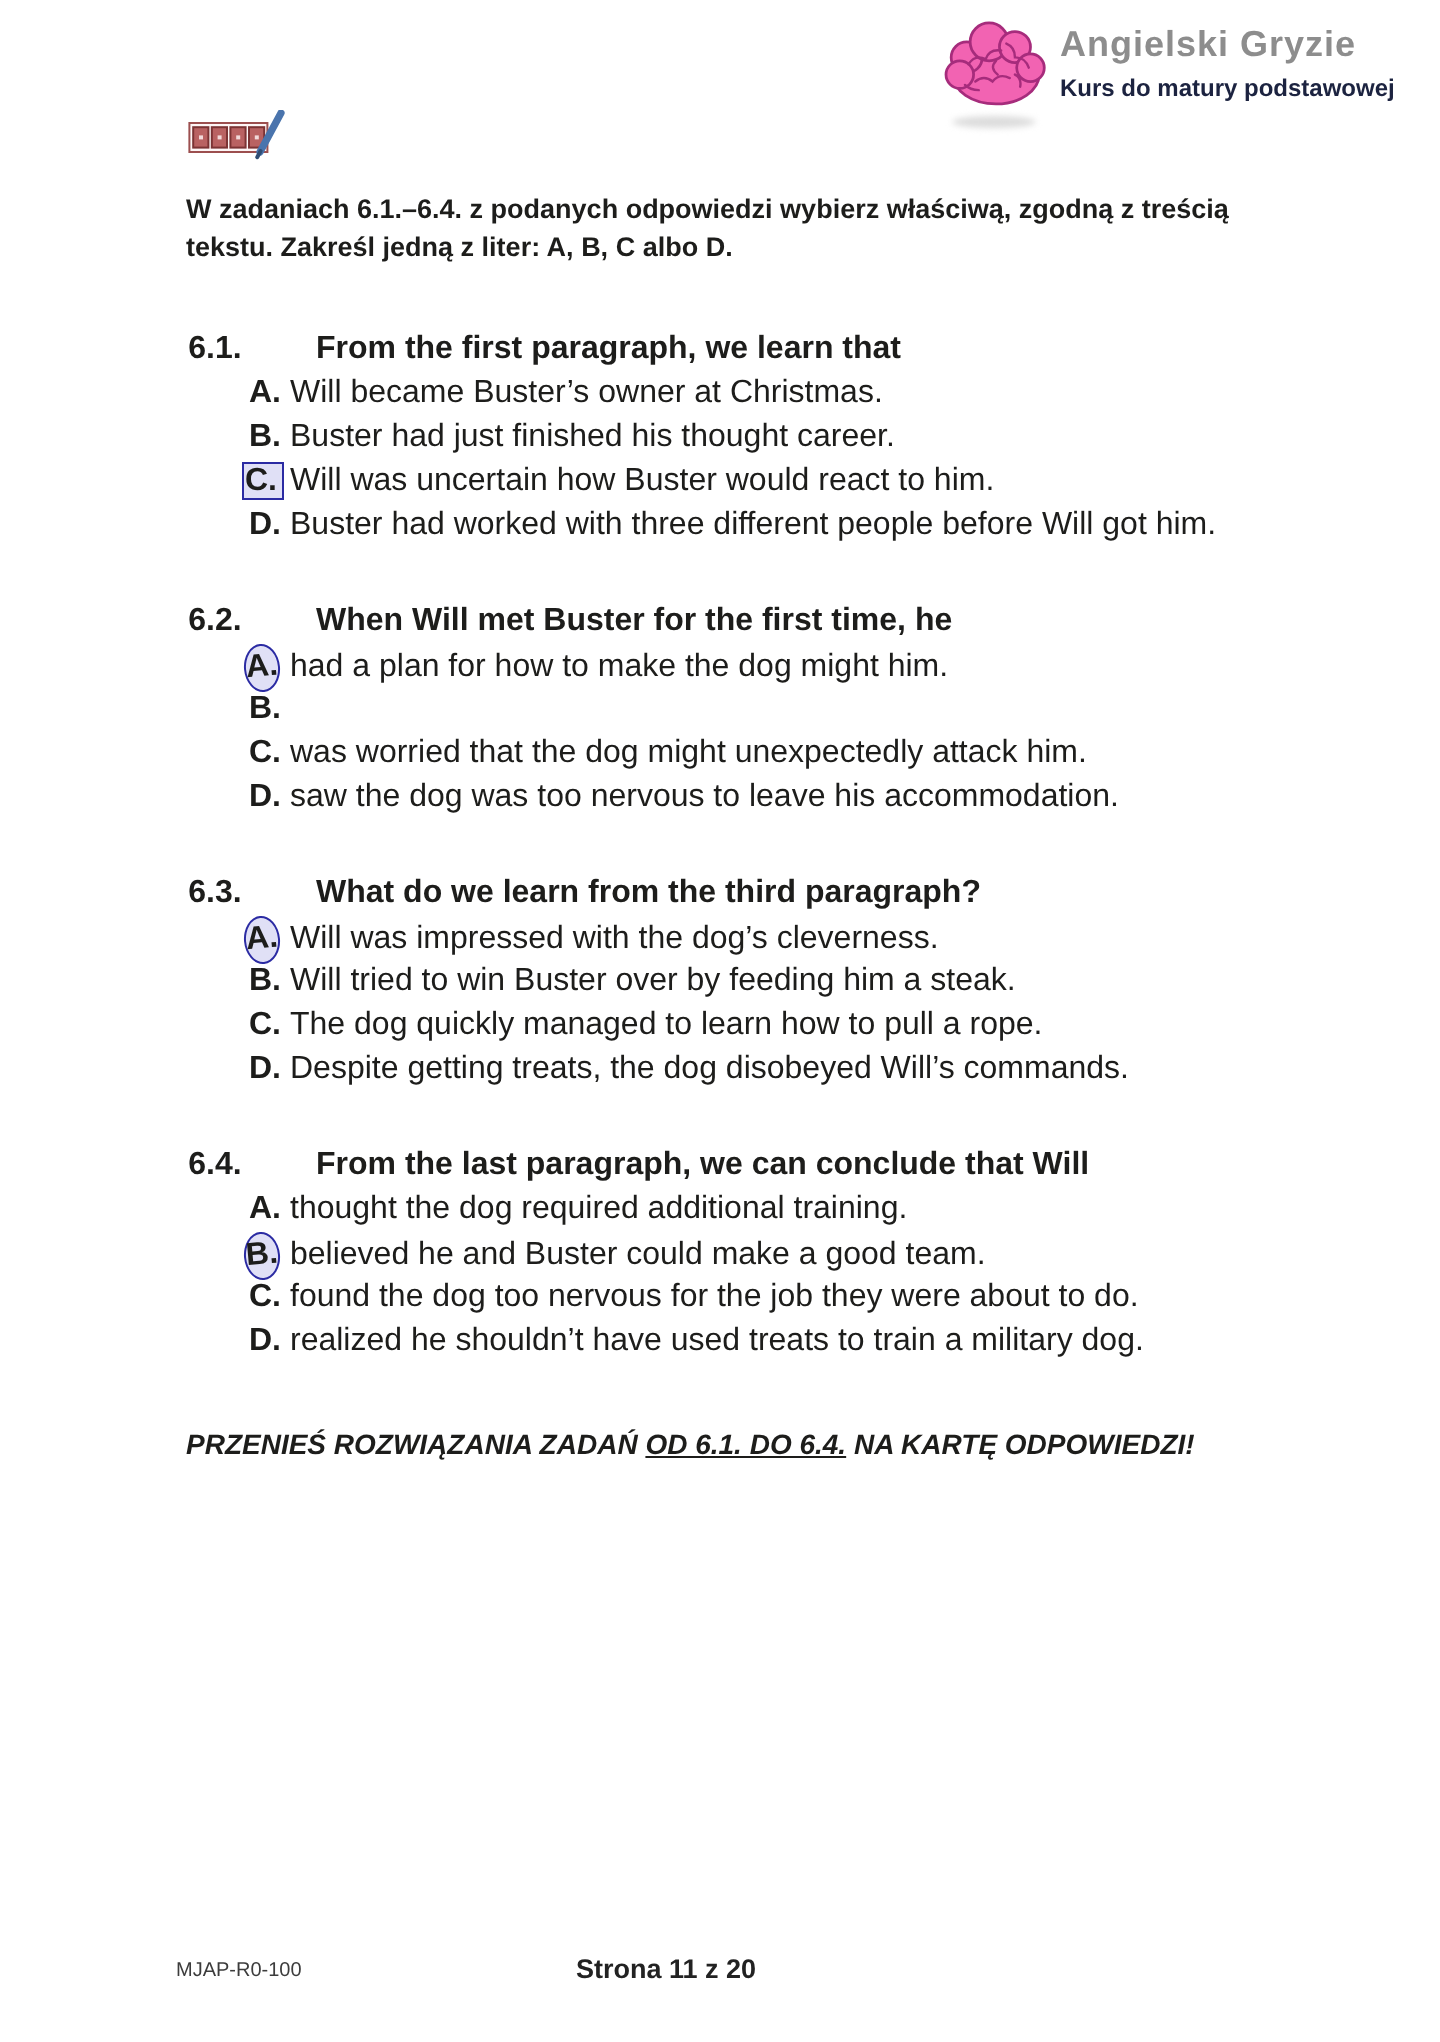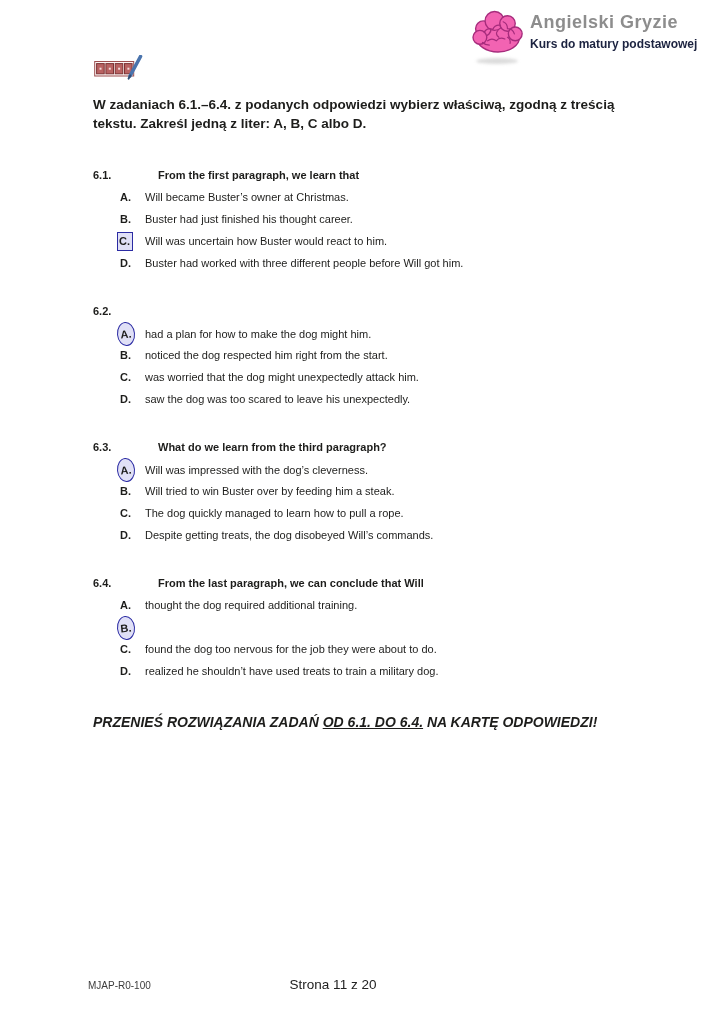--- a/index.html
+++ b/index.html
@@ -20,21 +20,21 @@
   .logo-title{font-size:18px;font-weight:bold;color:#8d8d8d;letter-spacing:0.5px;line-height:20px;}
   .logo-subtitle{font-size:12px;font-weight:bold;color:#1c2340;margin-top:5px;}
   
   .pen-icon{position:absolute;left:94px;top:55px;}
   
   .instructions{position:absolute;left:93px;top:84px;width:560px;
     font-size:13.5px;font-weight:bold;line-height:18.5px;margin-top:12px;}
   
   .questions{position:absolute;left:93px;top:164px;width:560px;
     display:flex;flex-direction:column;gap:26px;}
-  .question{font-size:11px;line-height:22px;}
+  .question{font-size:16px;line-height:22px;text-align:center;}
   .q-header{font-weight:bold;display:flex;}
   .q-num{display:inline-block;width:29px;flex:0 0 29px;}
   .q-prompt{display:inline-block;margin-left:36px;}
   .q-options{margin-left:27px;}
   .option{display:flex;align-items:baseline;height:22px;}
   .opt-letter-cell{display:inline-block;width:25px;flex:0 0 25px;position:relative;}
   .opt-letter{font-weight:bold;}
   .opt-text{display:inline-block;}
   
   .mark-box{
@@ -55,21 +55,21 @@
     transform:rotate(-5deg);
     line-height:20px;
   }
   
   .transfer{position:absolute;left:93px;top:714px;width:580px;
     font-size:14px;font-weight:bold;font-style:italic;white-space:pre-wrap;}
   .transfer .u{text-decoration:underline;}
   
   .doc-code{position:absolute;left:88px;top:980px;font-size:10px;color:#3c3c3c;}
   .page-num{position:absolute;left:0;top:977px;width:666px;text-align:center;
-    font-size:13.5px;color:#222;}
+    font-size:13.5px;color:#222;font-weight:bold;}
 </style>
 </head>
 <body>
 
 <div class="page">
 
   <header class="logo">
     <div class="brain-wrap">
       <svg width="52" height="50" viewBox="0 0 60 58">
         <g stroke="#a62c7c" stroke-width="1.6" fill="#f263b2">
@@ -147,40 +147,40 @@
   <div class="option">
     <span class="opt-letter-cell"><span class="opt-letter">D.</span></span>
     <span class="opt-text">Buster had worked with three different people before Will got him.</span>
   </div>
 </div>
   </section>
 
   <section class="question">
     <div class="q-header">
       <span class="q-num">6.2.</span>
+      <span class="q-prompt">When Will met Buster for the first time, he</span>
     </div>
     <div class="q-options">
   <div class="option">
     <span class="opt-letter-cell"><span class="opt-letter mark-circle">A.</span></span>
     <span class="opt-text">had a plan for how to make the dog might him.</span>
   </div>
 
   <div class="option">
     <span class="opt-letter-cell"><span class="opt-letter">B.</span></span>
-    <span class="opt-text">noticed the dog respected him right from the start.</span>
   </div>
 
   <div class="option">
     <span class="opt-letter-cell"><span class="opt-letter">C.</span></span>
     <span class="opt-text">was worried that the dog might unexpectedly attack him.</span>
   </div>
 
   <div class="option">
     <span class="opt-letter-cell"><span class="opt-letter">D.</span></span>
-    <span class="opt-text">saw the dog was too scared to leave his unexpectedly.</span>
+    <span class="opt-text">saw the dog was too nervous to leave his accommodation.</span>
   </div>
 </div>
   </section>
 
   <section class="question">
     <div class="q-header">
       <span class="q-num">6.3.</span>
       <span class="q-prompt">What do we learn from the third paragraph?</span>
     </div>
     <div class="q-options">
@@ -212,20 +212,21 @@
       <span class="q-prompt">From the last paragraph, we can conclude that Will</span>
     </div>
     <div class="q-options">
   <div class="option">
     <span class="opt-letter-cell"><span class="opt-letter">A.</span></span>
     <span class="opt-text">thought the dog required additional training.</span>
   </div>
 
   <div class="option">
     <span class="opt-letter-cell"><span class="opt-letter mark-circle">B.</span></span>
+    <span class="opt-text">believed he and Buster could make a good team.</span>
   </div>
 
   <div class="option">
     <span class="opt-letter-cell"><span class="opt-letter">C.</span></span>
     <span class="opt-text">found the dog too nervous for the job they were about to do.</span>
   </div>
 
   <div class="option">
     <span class="opt-letter-cell"><span class="opt-letter">D.</span></span>
     <span class="opt-text">realized he shouldn’t have used treats to train a military dog.</span>

